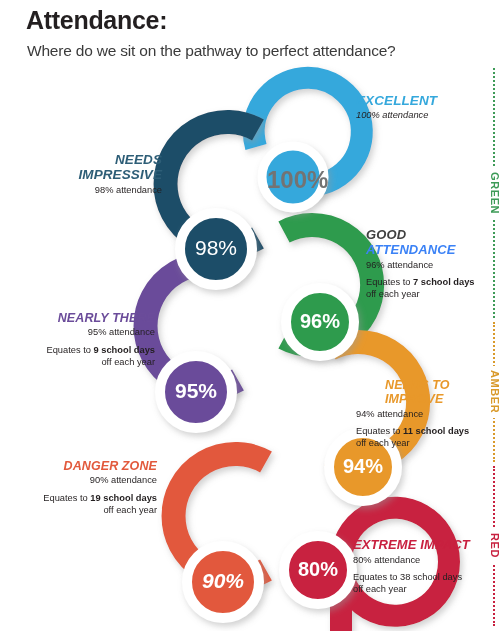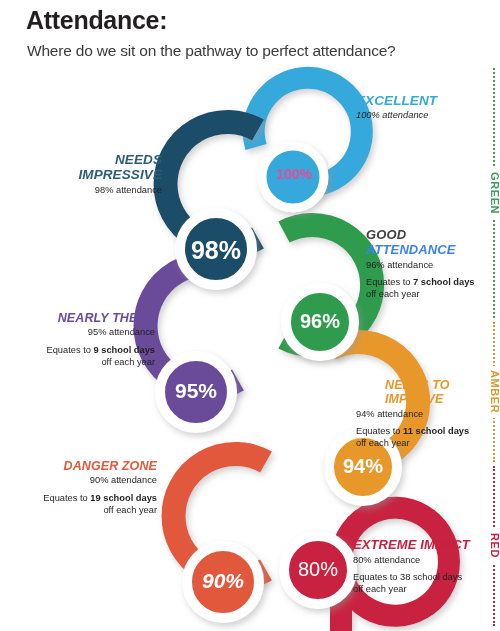--- a/index.html
+++ b/index.html
@@ -152,27 +152,27 @@
         <circle cx="208" cy="187" r="36" fill="#1F4E68" stroke="#ffffff" stroke-width="10" filter="url(#sh)"></circle>
         <circle cx="312" cy="260" r="34" fill="#2E9B4E" stroke="#ffffff" stroke-width="10" filter="url(#sh)"></circle>
         <circle cx="188" cy="330" r="36" fill="#6B4C9A" stroke="#ffffff" stroke-width="10" filter="url(#sh)"></circle>
         <circle cx="355" cy="405" r="34" fill="#E8982A" stroke="#ffffff" stroke-width="10" filter="url(#sh)"></circle>
         <circle cx="215" cy="520" r="36" fill="#E2593C" stroke="#ffffff" stroke-width="10" filter="url(#sh)"></circle>
         <circle cx="310" cy="508" r="34" fill="#C8203F" stroke="#ffffff" stroke-width="10" filter="url(#sh)"></circle>
       </g>
     </svg>
   </div>
 
-  <div style="position:absolute;left:259px;top:166px;width:54px;text-align:center;font-size:14px;font-weight:bold;color:#ec4899;">100%</div>
-  <div style="position:absolute;left:176px;top:236px;width:64px;text-align:center;font-size:25px;font-weight:bold;color:#ffffff;">98%</div>
+  <div style="position:absolute;left:259px;top:166px;width:54px;text-align:center;font-size:24px;font-weight:bold;color:#737373;">100%</div>
+  <div style="position:absolute;left:176px;top:236px;width:64px;text-align:center;font-size:21px;font-weight:normal;color:#ffffff;">98%</div>
   <div style="position:absolute;left:282px;top:310px;width:60px;text-align:center;font-size:20px;font-weight:bold;color:#ffffff;">96%</div>
   <div style="position:absolute;left:156px;top:379px;width:64px;text-align:center;font-size:21px;font-weight:bold;color:#ffffff;">95%</div>
   <div style="position:absolute;left:325px;top:455px;width:60px;text-align:center;font-size:20px;font-weight:bold;color:#ffffff;">94%</div>
   <div style="position:absolute;left:183px;top:569px;width:64px;text-align:center;font-size:21px;font-weight:bold;color:#ffffff;font-style:italic;">90%</div>
-  <div style="position:absolute;left:280px;top:558px;width:60px;text-align:center;font-size:20px;font-weight:normal;color:#ffffff;">80%</div>
+  <div style="position:absolute;left:280px;top:558px;width:60px;text-align:center;font-size:20px;font-weight:bold;color:#ffffff;">80%</div>
 
   <div class="stage-text right" style="left:348px;top:93px;width:140px;">
     <div class="stage-head" style="font-size:13.5px;color:#35A8DC;">EXCELLENT</div>
     <div class="stage-sub">100% attendance</div>
   </div>
 
   <div class="stage-text left" style="left:28px;top:152px;width:126px;">
     <div class="stage-head" style="font-size:13.5px;color:#2E5E77;">NEEDS</div>
     <div class="stage-head" style="font-size:13.5px;color:#2E5E77;">IMPRESSIVE</div>
     <div class="stage-sub plain">98% attendance</div>

